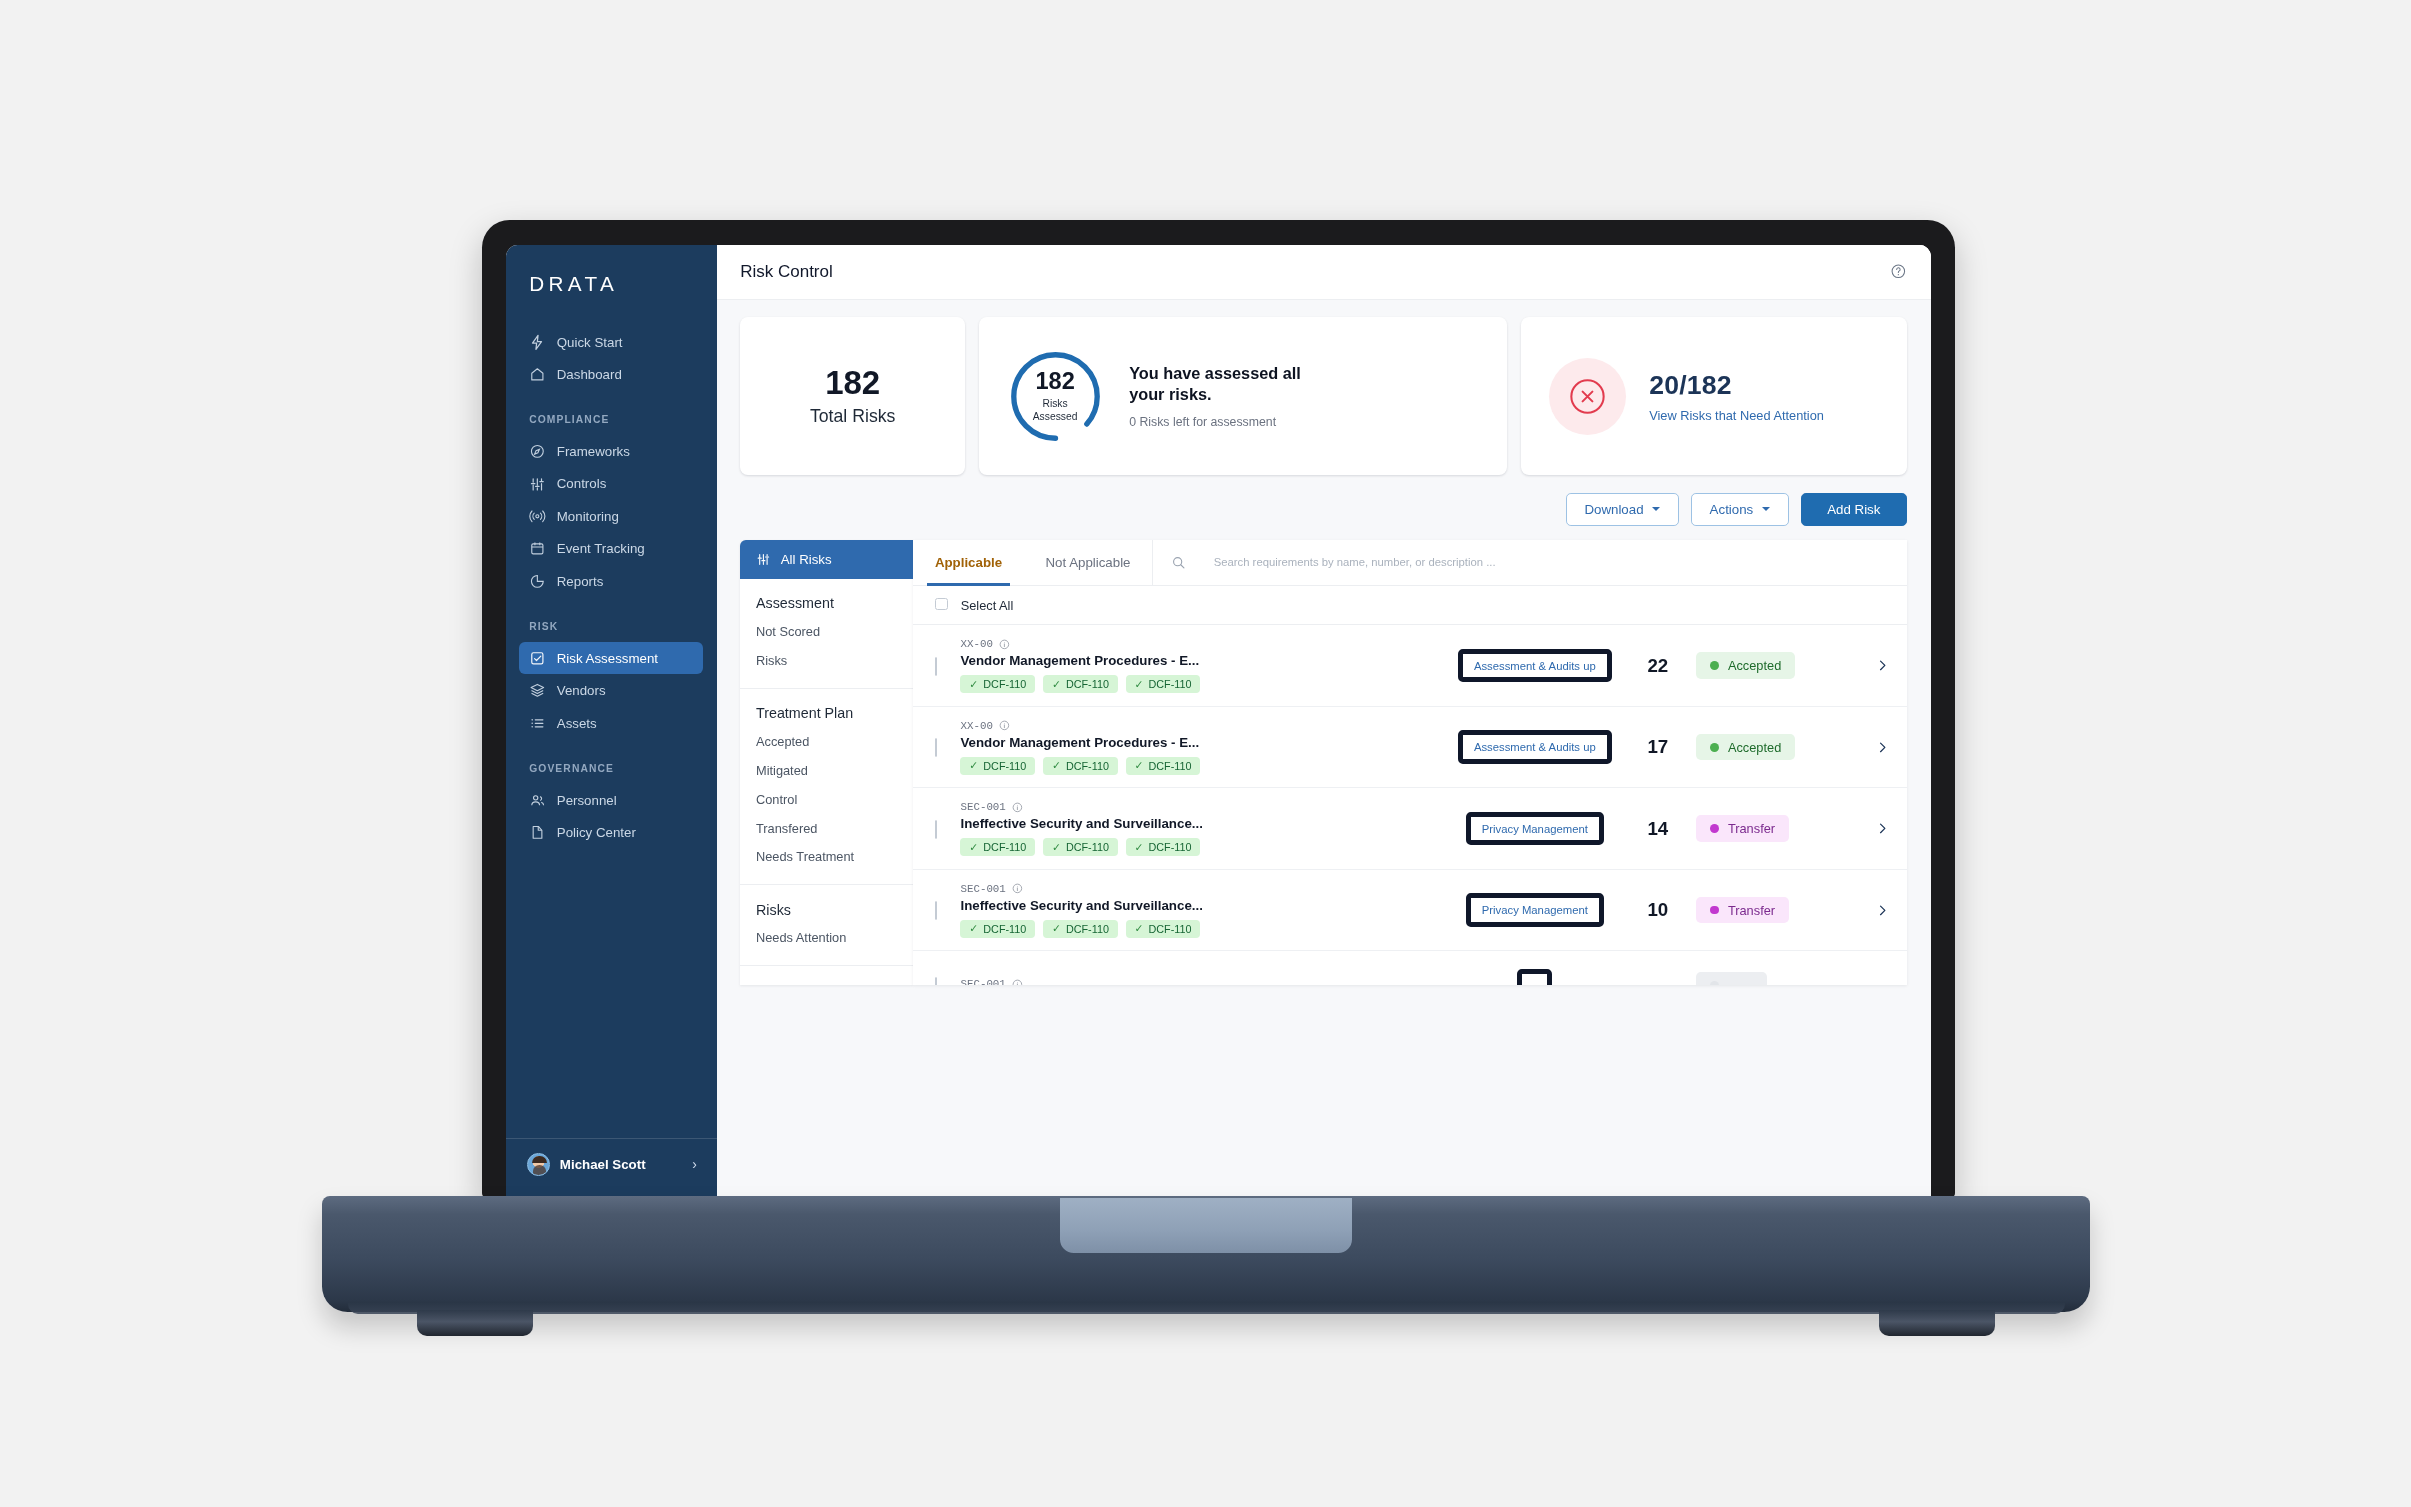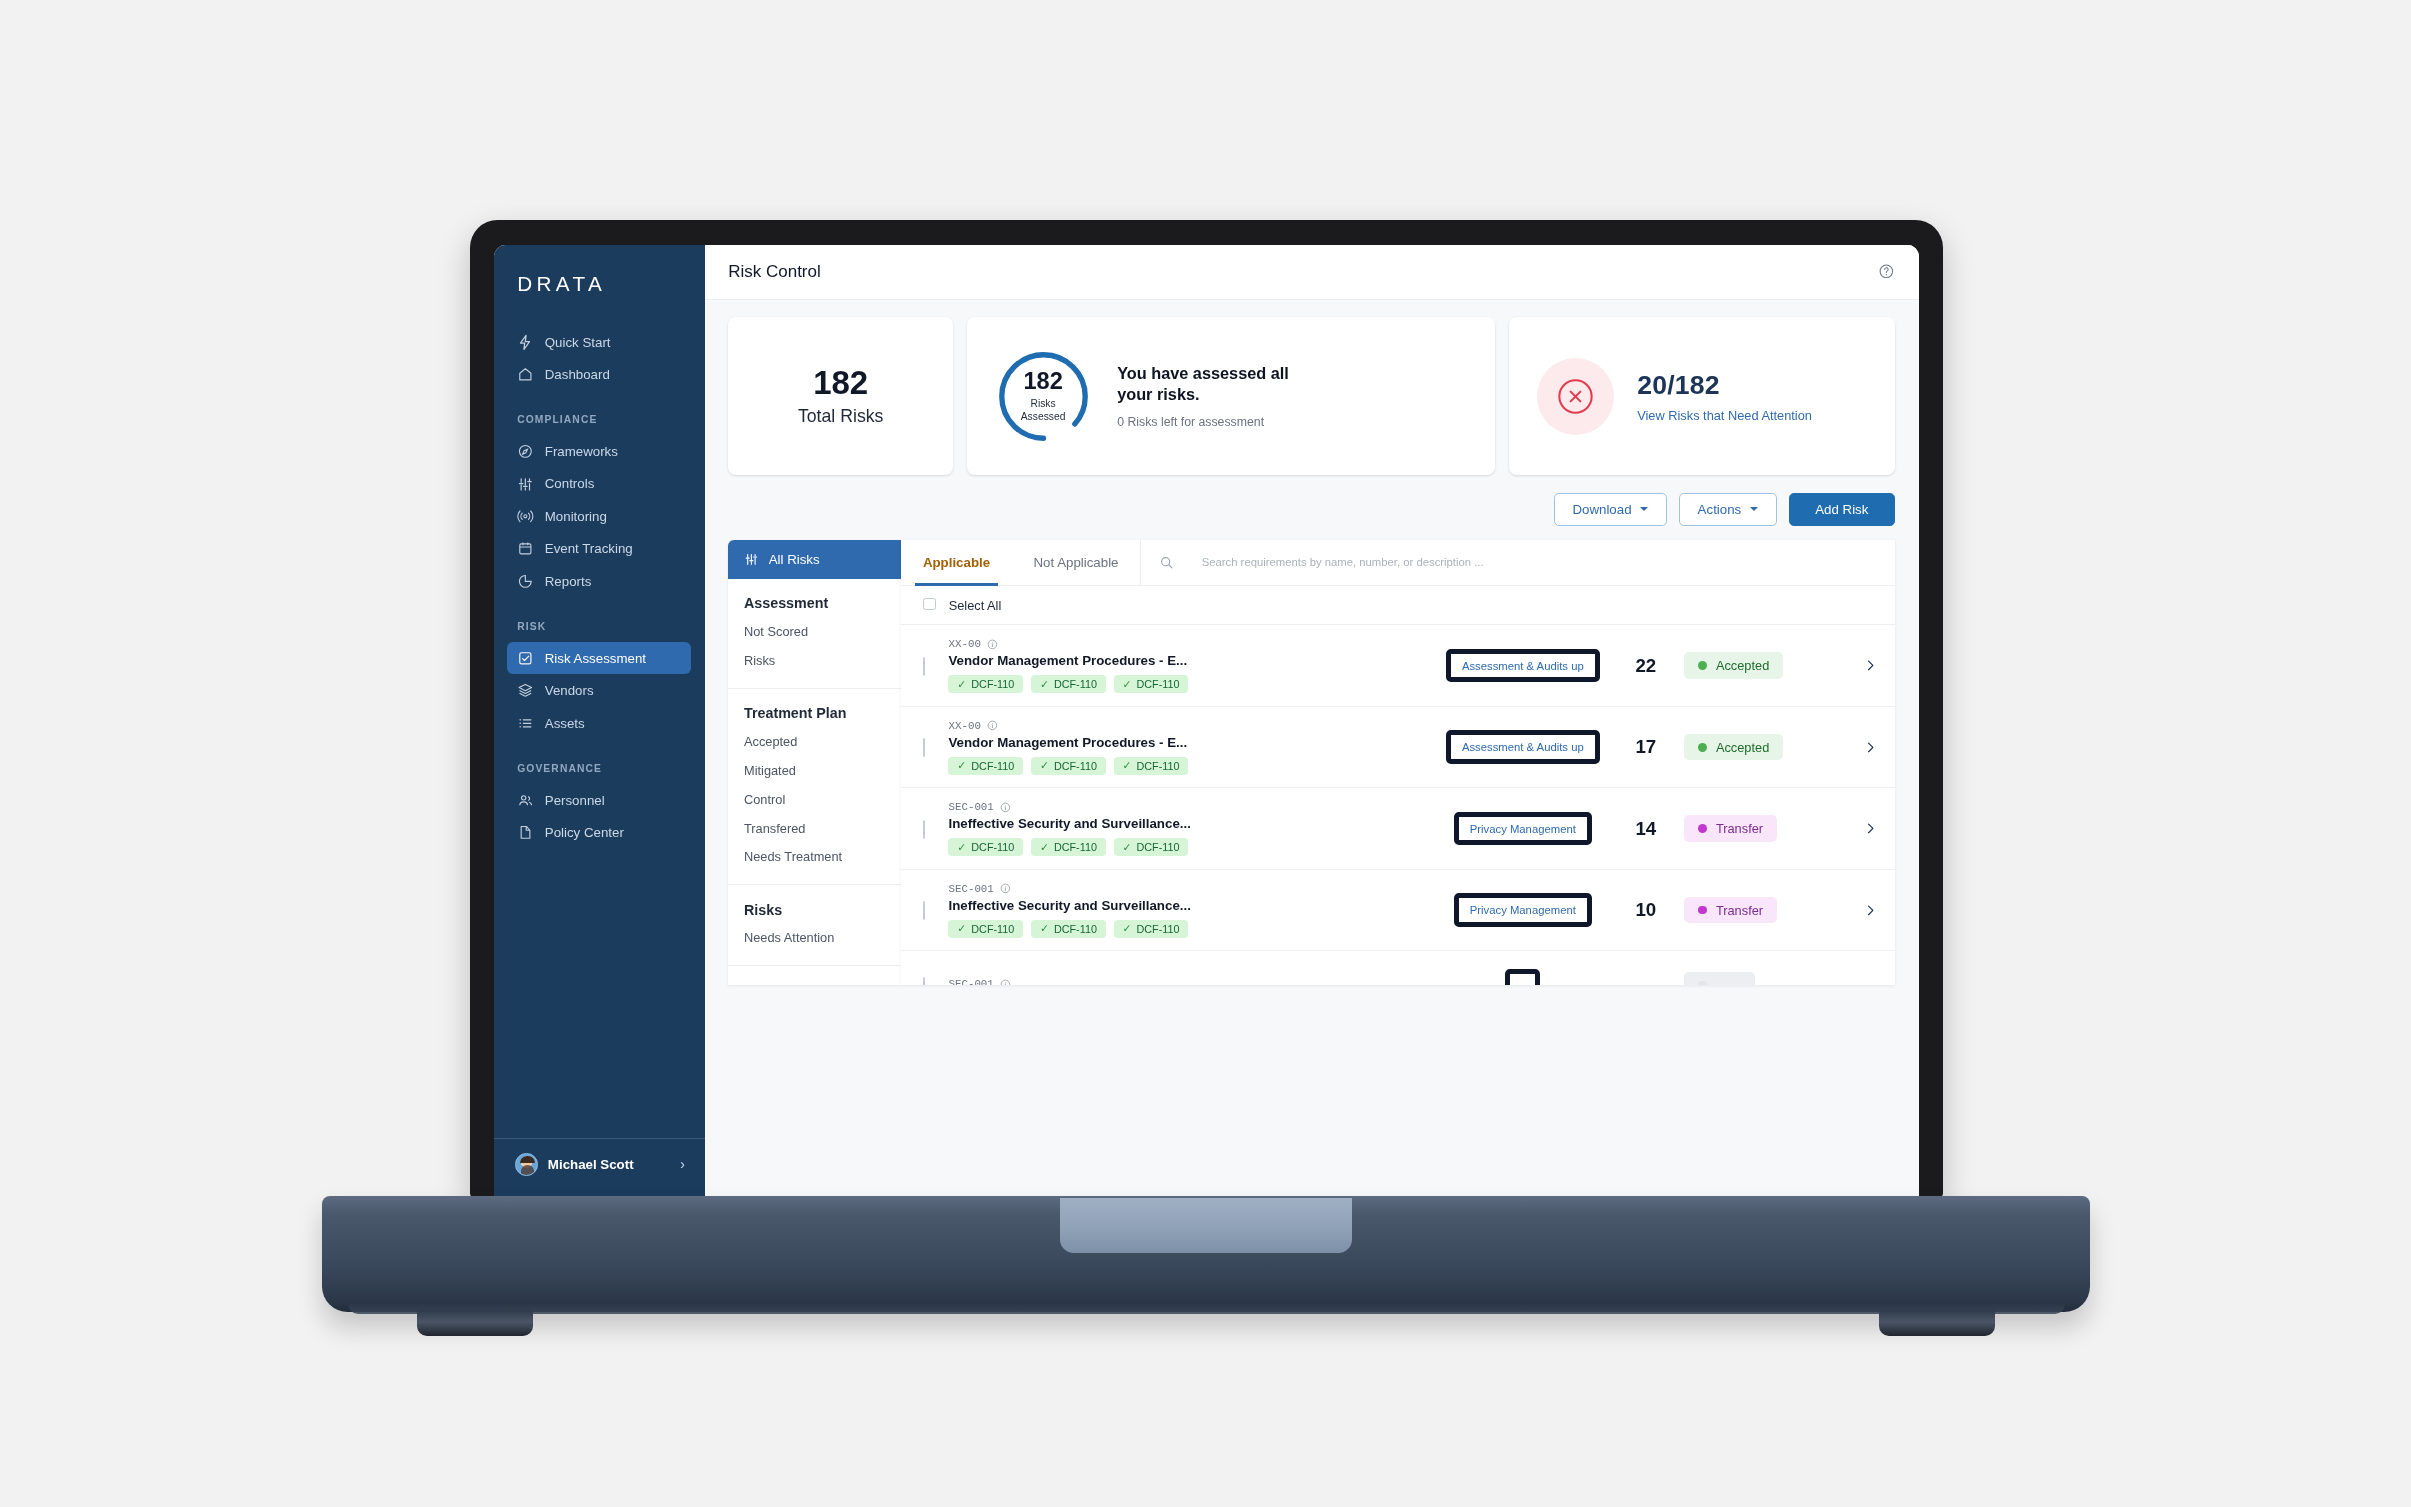--- a/index.html
+++ b/index.html
@@ -7,21 +7,21 @@
     width: 2411px; height: 1507px;
     background: #f2f2f2;
     font-family: "Liberation Sans", sans-serif;
     overflow: hidden;
   }
   .stage { position: relative; width: 2411px; height: 1507px; background: #f2f2f2; }
 
   
   .laptop-screen {
     position: absolute;
-    left: 470px; top: 220px;
+    left: 482px; top: 220px;
     width: 1473px; height: 977px;
     background: #1b1b1d;
     border-radius: 27.6px 27.6px 3.9px 3.9px;
     box-shadow: 0 13.8px 33px rgba(0,0,0,.22);
   }
   .laptop-inner {
     position: absolute;
     left: 23.6px; top: 24.6px;
     width: 1425px; height: 953px;
     background: #fff;
@@ -181,21 +181,21 @@
     box-shadow: 0 1px 3px rgba(16,24,40,.08);
   }
   .filters-head {
     background: #2f6aae; color: #fff; height: 39px;
     display: flex; align-items: center; gap: 9.9px; padding: 0 15.8px;
     font-size: 13.3px; cursor: pointer;
   }
   .filters-head svg { width: 14.8px; height: 14.8px; display: block; }
   .fgroup { padding: 12.8px 0 12.8px 0; border-bottom: 1px solid #eceef1; }
   .fgroup:last-child { border-bottom: none; }
-  .fgroup-title { font-size: 14.3px; font-weight: 700; color: #1f2937; padding: 3.9px 15.8px 5.9px 15.8px; }
+  .fgroup-title { font-size: 14.3px; font-weight: 400; color: #1f2937; padding: 3.9px 15.8px 5.9px 15.8px; }
   .fitem { font-size: 12.8px; color: #4b5563; padding: 6.9px 15.8px; cursor: pointer; }
 
   .list { flex: 1 1 auto; background: #fff; display: flex; flex-direction: column;
     box-shadow: 0 1px 3px rgba(16,24,40,.08); min-width: 0; }
   .list-head { display: flex; border-bottom: 1px solid #eceef1; height: 46px; }
   .tabs { display: flex; border-right: 1px solid #eceef1; }
   .tab {
     padding: 0 21.7px; height: 46px; display: flex; align-items: center;
     font-size: 13.3px; color: #6b7280; cursor: pointer; position: relative;
   }

